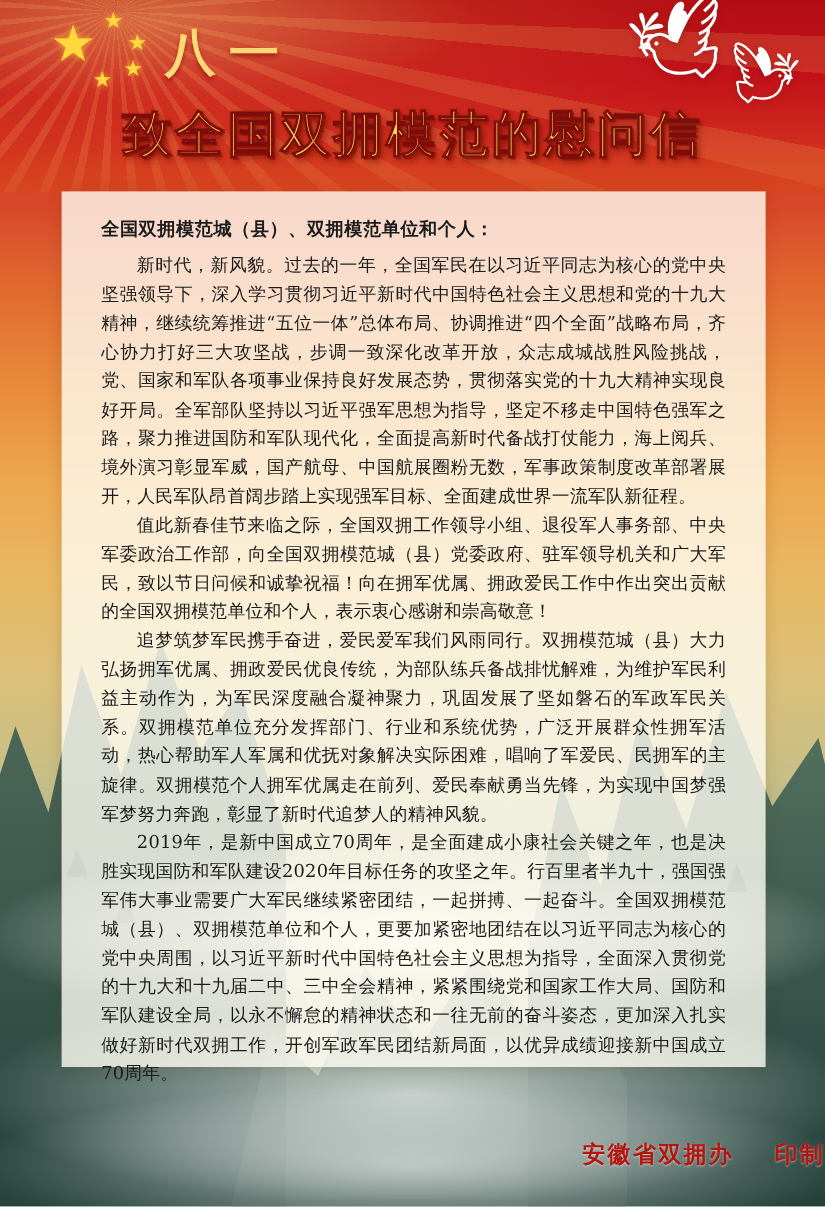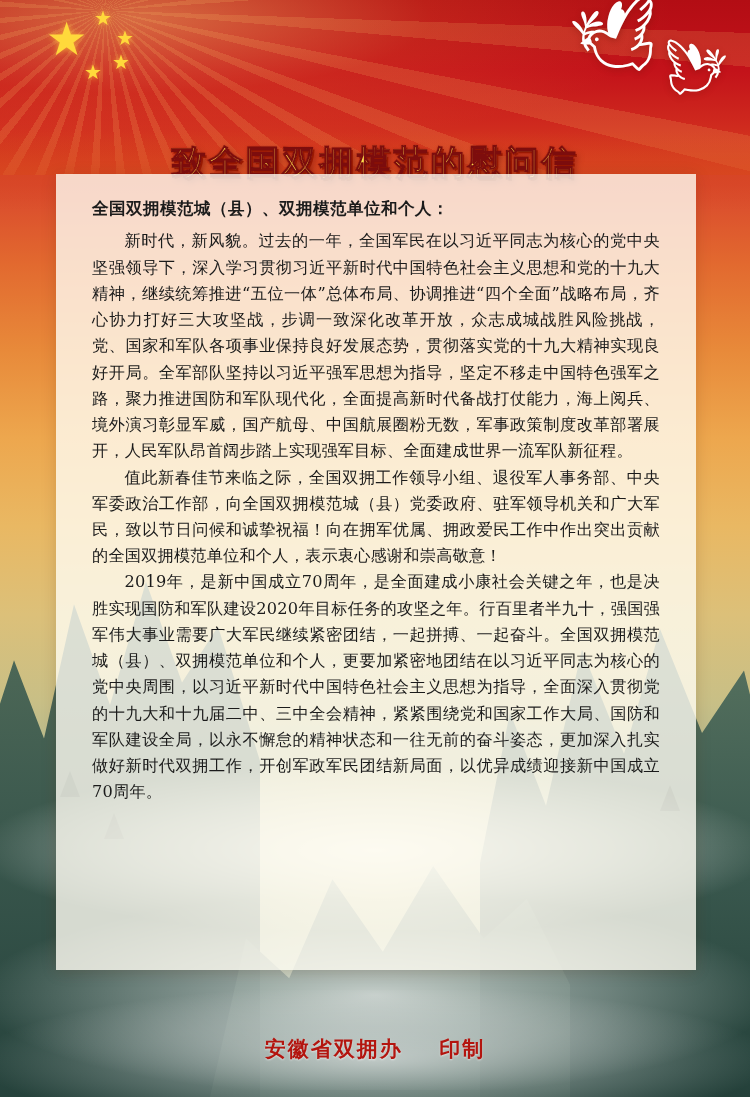--- a/index.html
+++ b/index.html
@@ -96,29 +96,28 @@
   .dove.d2 { right: 24px; top: 44px; font-size: 52px; transform: rotate(10deg) scaleX(-1); }
 
   
   .title {
     position: absolute;
     left: 0; top: 92px;
     width: 750px;
     text-align: center;
     font-family: "DejaVu Serif", "Liberation Serif", serif;
     font-weight: bold;
-    font-size: 34px;
+    font-size: 45px;
     letter-spacing: 3px;
     color: #ffe14f;
     -webkit-text-stroke: 1px #7d0d0d;
     text-shadow:
       0 0 2px #8a1100,
       2px 2px 0 #9b1b04,
       3px 4px 6px rgba(80,0,0,.55);
-    margin-top: 48px;
   }
 
   
   .scenery {
     position: absolute;
     left: 0; top: 430px;
     width: 750px; height: 667px;
     overflow: hidden;
   }
   .mtn {
@@ -189,21 +188,21 @@
     text-indent: 2em;
     margin: 0;
     letter-spacing: .2px;
   }
 
   
   .footer {
     position: absolute;
     left: 0; top: 1035px;
     width: 750px;
-    text-align: center;
+    text-align: right;
     font-family: "DejaVu Serif", "Liberation Serif", serif;
     font-weight: bold;
     font-size: 21px;
     letter-spacing: 2px;
     color: #b3150f;
     text-shadow: 0 1px 2px rgba(255,255,255,.55);
   }
   .footer .gap { display: inline-block; width: 18px; }
 </style>
 </head>
@@ -215,20 +214,21 @@
     <div class="band-rays"></div>
 
     <div class="stars">
       <span class="star s1">★</span>
       <span class="star s2">★</span>
       <span class="star s3">★</span>
       <span class="star s4">★</span>
       <span class="star s5">★</span>
     </div>
 
+    <div class="bayi">八一</div>
 
     <span class="dove d1">🕊</span>
     <span class="dove d2">🕊</span>
 
     <div class="band-fade"></div>
   </div>
 
   <div class="title">致全国双拥模范的慰问信</div>
 
   <div class="scenery">
@@ -242,20 +242,21 @@
     <div class="mist a"></div>
     <div class="mist b"></div>
     <div class="mist c"></div>
   </div>
 
   <div class="letter">
     <div class="letter-inner">
       <p class="salutation">全国双拥模范城（县）、双拥模范单位和个人：</p>
       <p class="para">新时代，新风貌。过去的一年，全国军民在以习近平同志为核心的党中央坚强领导下，深入学习贯彻习近平新时代中国特色社会主义思想和党的十九大精神，继续统筹推进“五位一体”总体布局、协调推进“四个全面”战略布局，齐心协力打好三大攻坚战，步调一致深化改革开放，众志成城战胜风险挑战，党、国家和军队各项事业保持良好发展态势，贯彻落实党的十九大精神实现良好开局。全军部队坚持以习近平强军思想为指导，坚定不移走中国特色强军之路，聚力推进国防和军队现代化，全面提高新时代备战打仗能力，海上阅兵、境外演习彰显军威，国产航母、中国航展圈粉无数，军事政策制度改革部署展开，人民军队昂首阔步踏上实现强军目标、全面建成世界一流军队新征程。</p>
       <p class="para">值此新春佳节来临之际，全国双拥工作领导小组、退役军人事务部、中央军委政治工作部，向全国双拥模范城（县）党委政府、驻军领导机关和广大军民，致以节日问候和诚挚祝福！向在拥军优属、拥政爱民工作中作出突出贡献的全国双拥模范单位和个人，表示衷心感谢和崇高敬意！</p>
+      <p class="para">追梦筑梦军民携手奋进，爱民爱军我们风雨同行。双拥模范城（县）大力弘扬拥军优属、拥政爱民优良传统，为部队练兵备战排忧解难，为维护军民利益主动作为，为军民深度融合凝神聚力，巩固发展了坚如磐石的军政军民关系。双拥模范单位充分发挥部门、行业和系统优势，广泛开展群众性拥军活动，热心帮助军人军属和优抚对象解决实际困难，唱响了军爱民、民拥军的主旋律。双拥模范个人拥军优属走在前列、爱民奉献勇当先锋，为实现中国梦强军梦努力奔跑，彰显了新时代追梦人的精神风貌。</p>
       <p class="para">2019年，是新中国成立70周年，是全面建成小康社会关键之年，也是决胜实现国防和军队建设2020年目标任务的攻坚之年。行百里者半九十，强国强军伟大事业需要广大军民继续紧密团结，一起拼搏、一起奋斗。全国双拥模范城（县）、双拥模范单位和个人，更要加紧密地团结在以习近平同志为核心的党中央周围，以习近平新时代中国特色社会主义思想为指导，全面深入贯彻党的十九大和十九届二中、三中全会精神，紧紧围绕党和国家工作大局、国防和军队建设全局，以永不懈怠的精神状态和一往无前的奋斗姿态，更加深入扎实做好新时代双拥工作，开创军政军民团结新局面，以优异成绩迎接新中国成立70周年。</p>
 
     </div>
   </div>
 
   <div class="footer">
     <span>安徽省双拥办</span>
     <span class="gap"></span>
     <span>印制</span>
   </div>

